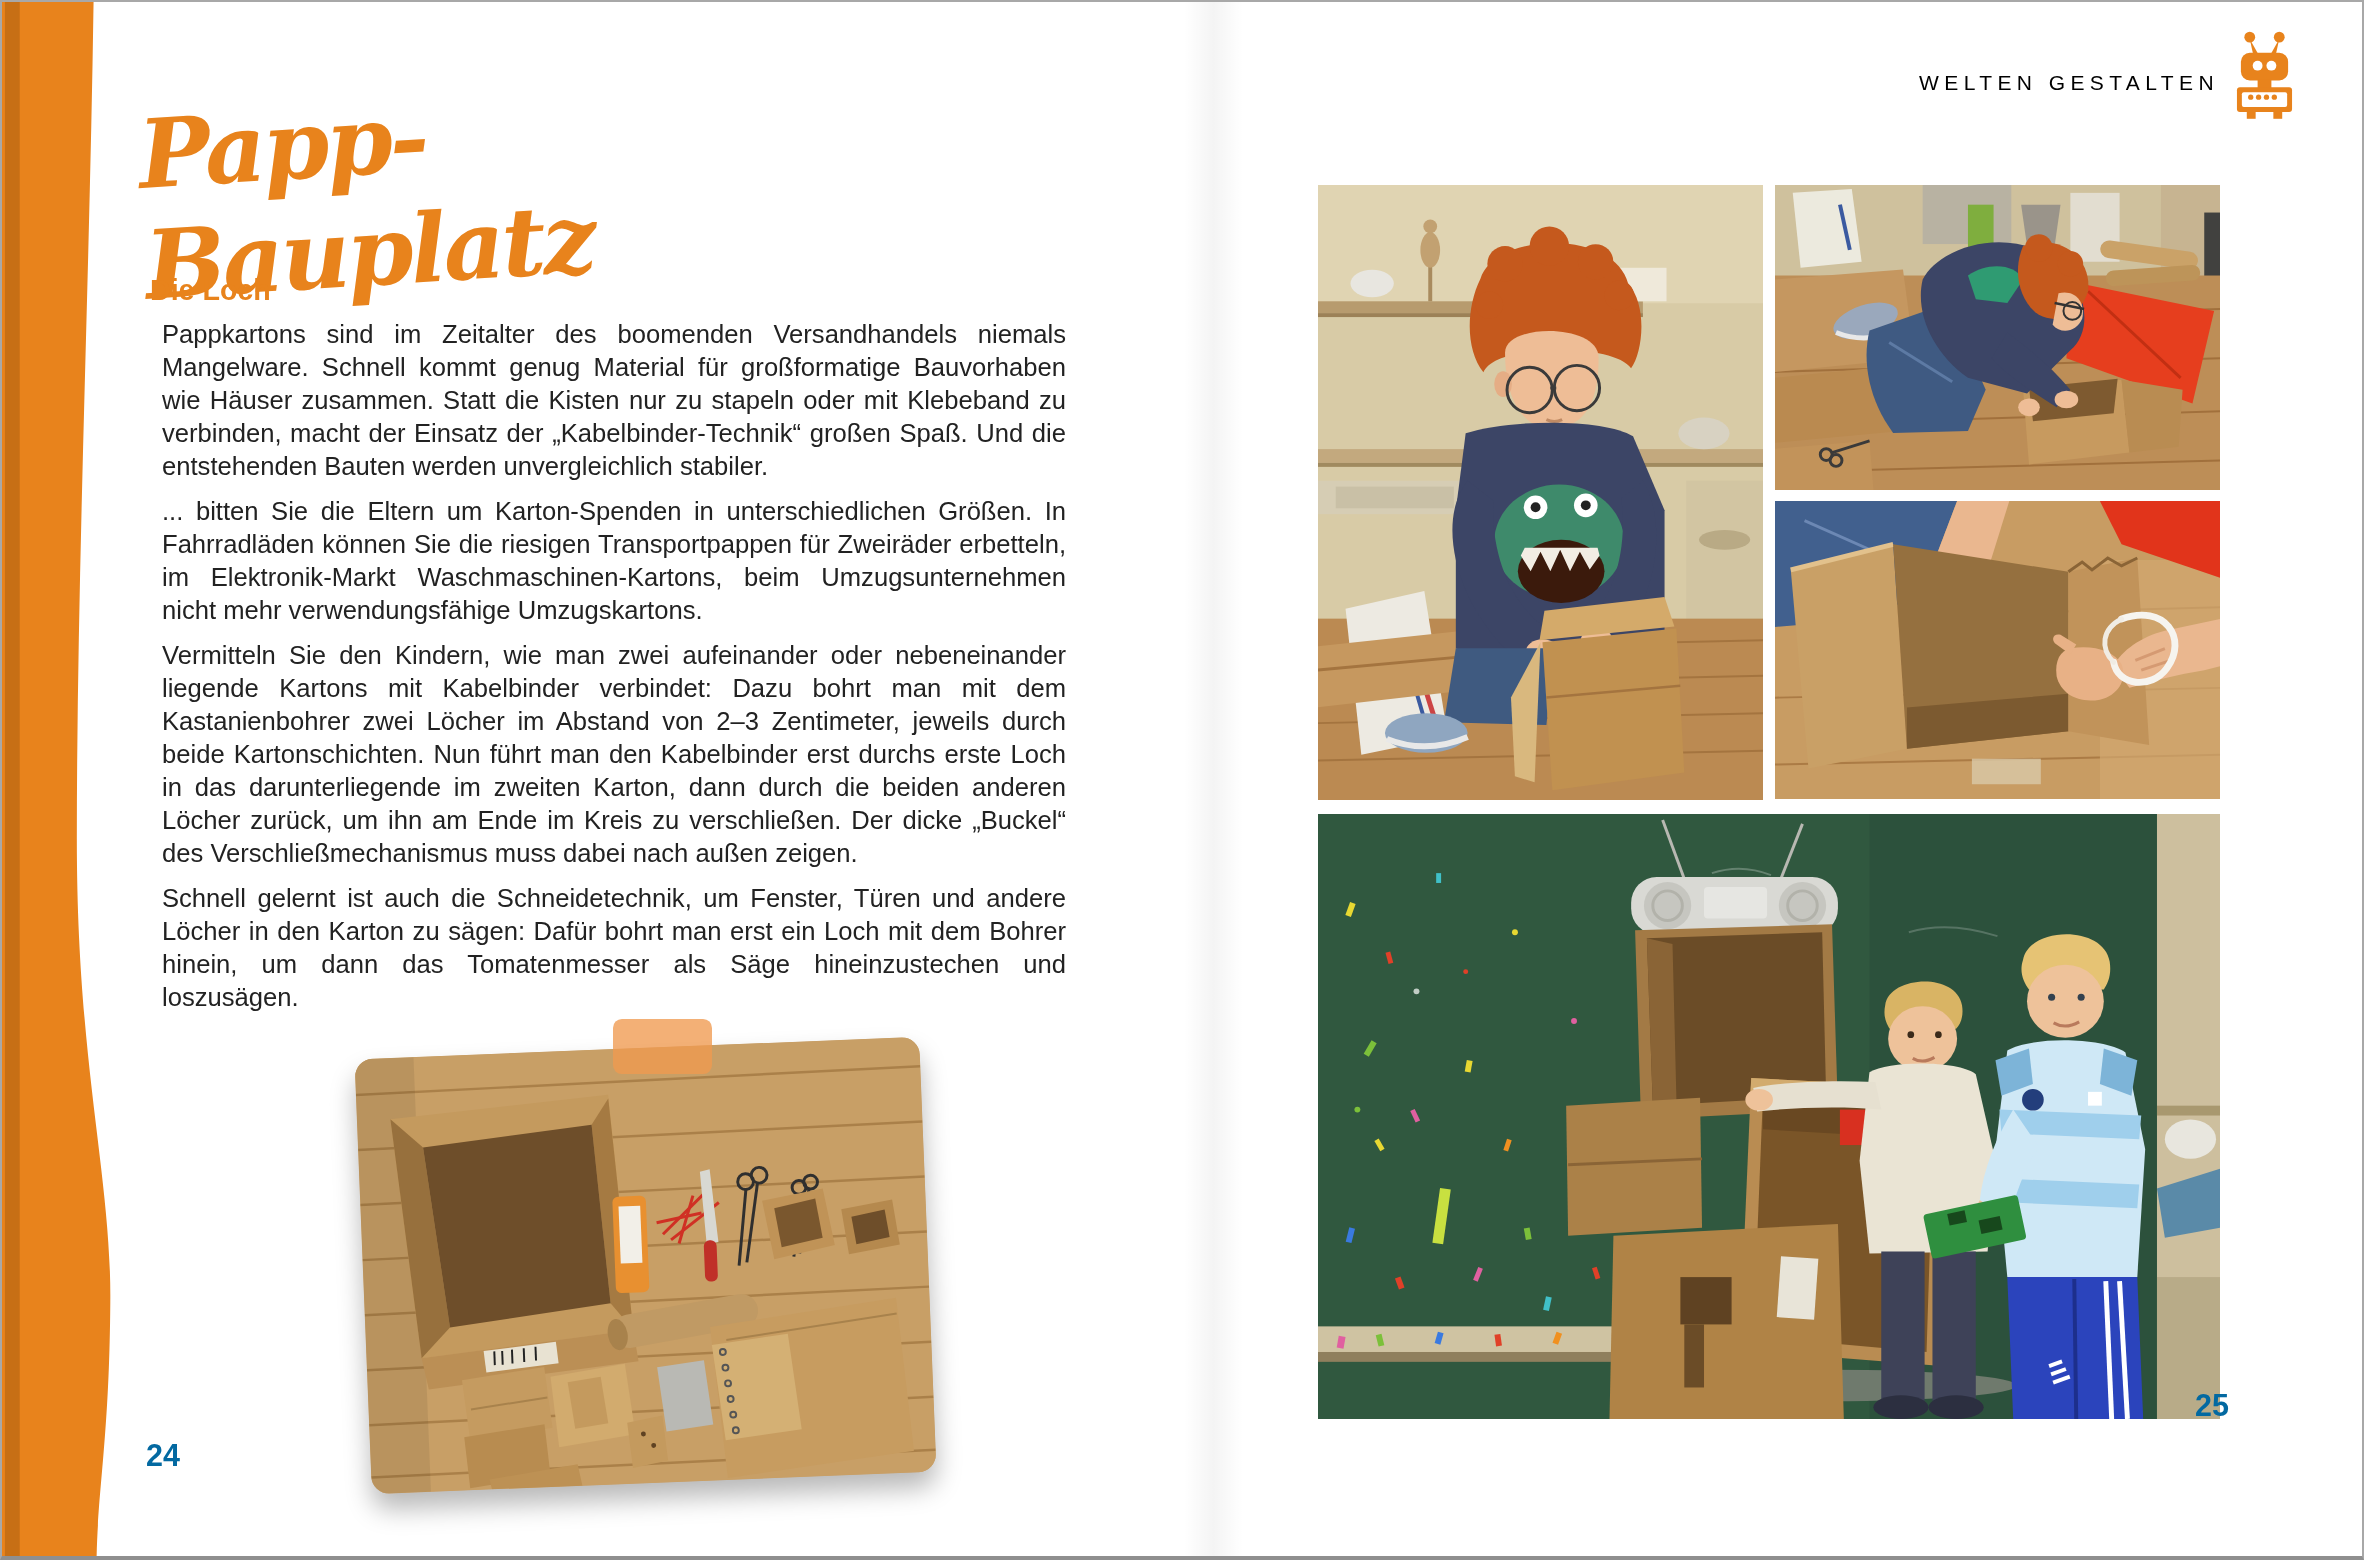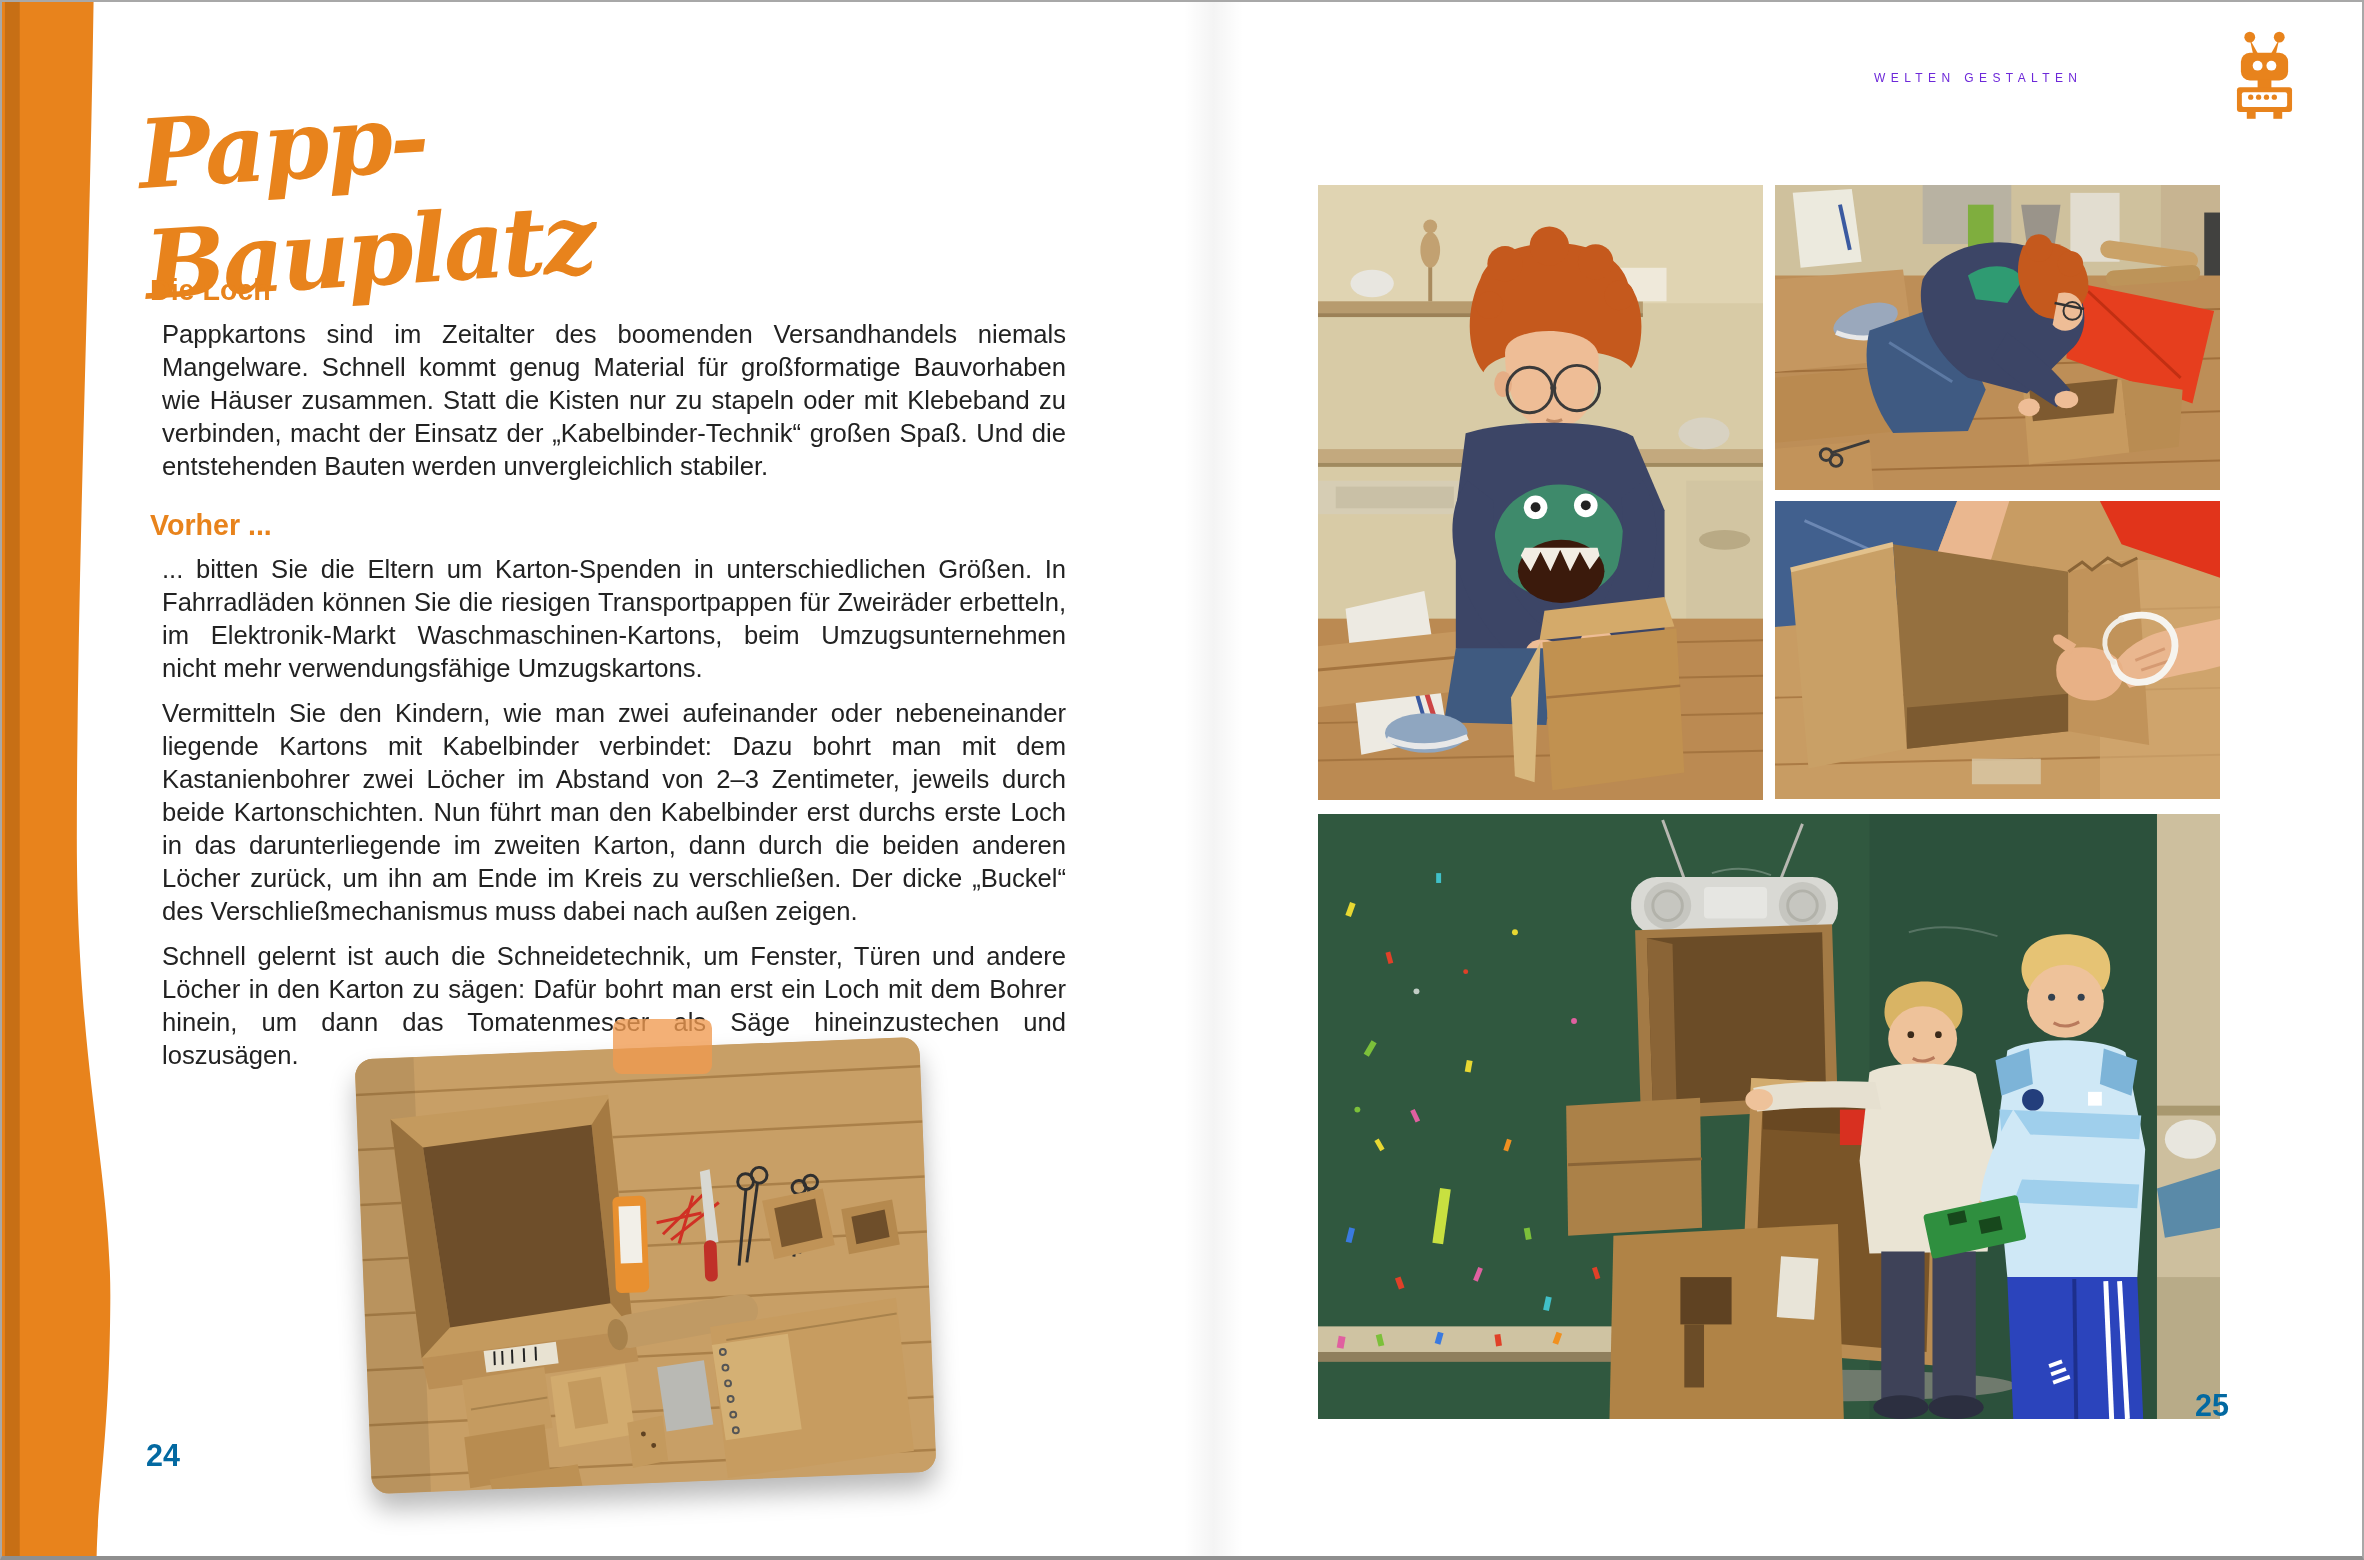--- a/index.html
+++ b/index.html
@@ -24,22 +24,22 @@
   .material{margin:0 0 25.6px 0 !important;}
   .star{color:#E8831C;font-size:27.6px;margin-right:9.9px;}
   .mat-label{color:#E8831C;font-weight:bold;font-size:28.6px;margin-right:7.9px;}
   .copy h2{font-size:28.6px;line-height:31.5px;color:#E8831C;margin:26.6px 0 6.9px 0;
     font-weight:bold;text-align:left;}
   
   .pagenum{position:absolute;font-size:30.5px;font-weight:bold;color:#0369a1;}
   .pagenum.left{left:144px;top:1436px;}
   .pagenum.right{left:2193px;top:1386px;}
   
-  .chapter{position:absolute;left:1872px;top:69px;width:345px;
-    font-size:12px;letter-spacing:5.4px;color:#6d28d9;font-weight:500;}
+  .chapter{position:absolute;left:1872px;top:69px;width:345px;text-align:right;
+    font-size:21px;letter-spacing:5.4px;color:#000000;font-weight:500;}
   .robot{position:absolute;left:2232px;top:27.6px;width:61px;height:91px;}
   
   .photo{position:absolute;overflow:hidden;background:#c9a06a;}
   .photo svg{display:block;width:100%;height:100%;}
   .ph1{left:1316px;top:183px;width:445px;height:615px;}
   .ph2{left:1773px;top:183px;width:445px;height:305px;}
   .ph3{left:1773px;top:499px;width:445px;height:298px;}
   .ph4{left:1316px;top:812px;width:902px;height:605px;}
   .ph5{left:361px;top:1046px;width:565px;height:435px;border-radius:17.7px;
     transform:rotate(-2.3deg);box-shadow:0 15.8px 25.6px rgba(0,0,0,0.28);}
@@ -59,21 +59,20 @@
   <div class="gutter"></div>
 
   <div>
     <h1 class="title">Papp-Bauplatz</h1>
 
     <div class="copy">
 
       <h2>Die Loch</h2>
       <p>Pappkartons sind im Zeitalter des boomenden Versandhandels niemals Mangelware. Schnell kommt genug Material für großformatige Bauvorhaben wie Häuser zusammen. Statt die Kisten nur zu stapeln oder mit Klebeband zu verbinden, macht der Einsatz der „Kabelbinder-Technik“ großen Spaß. Und die entstehenden Bauten werden unvergleichlich stabiler.</p>
 
-      <h2>Vorher ...</h2>
       <p>... bitten Sie die Eltern um Karton-Spenden in unterschiedlichen Größen. In Fahrradläden können Sie die riesigen Transportpappen für Zweiräder erbetteln, im Elektronik-Markt Waschmaschinen-Kartons, beim Umzugsunternehmen nicht mehr verwendungsfähige Umzugskartons.</p>
 
       <p>Vermitteln Sie den Kindern, wie man zwei aufeinander oder nebeneinander liegende Kartons mit Kabelbinder verbindet: Dazu bohrt man mit dem Kastanienbohrer zwei Löcher im Abstand von 2–3 Zentimeter, jeweils durch beide Kartonschichten. Nun führt man den Kabelbinder erst durchs erste Loch in das darunterliegende im zweiten Karton, dann durch die beiden anderen Löcher zurück, um ihn am Ende im Kreis zu verschließen. Der dicke „Buckel“ des Verschließmechanismus muss dabei nach außen zeigen.</p>
       <p>Schnell gelernt ist auch die Schneidetechnik, um Fenster, Türen und andere Löcher in den Karton zu sägen: Dafür bohrt man erst ein Loch mit dem Bohrer hinein, um dann das Tomatenmesser als Säge hineinzustechen und loszusägen.</p>
     </div>
 
     <div class="photo ph5">
       <svg viewBox="0 0 574 442" preserveAspectRatio="none">
         <rect width="574" height="442" fill="#c89f66"></rect>
         <g stroke="#aa8049" stroke-width="2.5">

